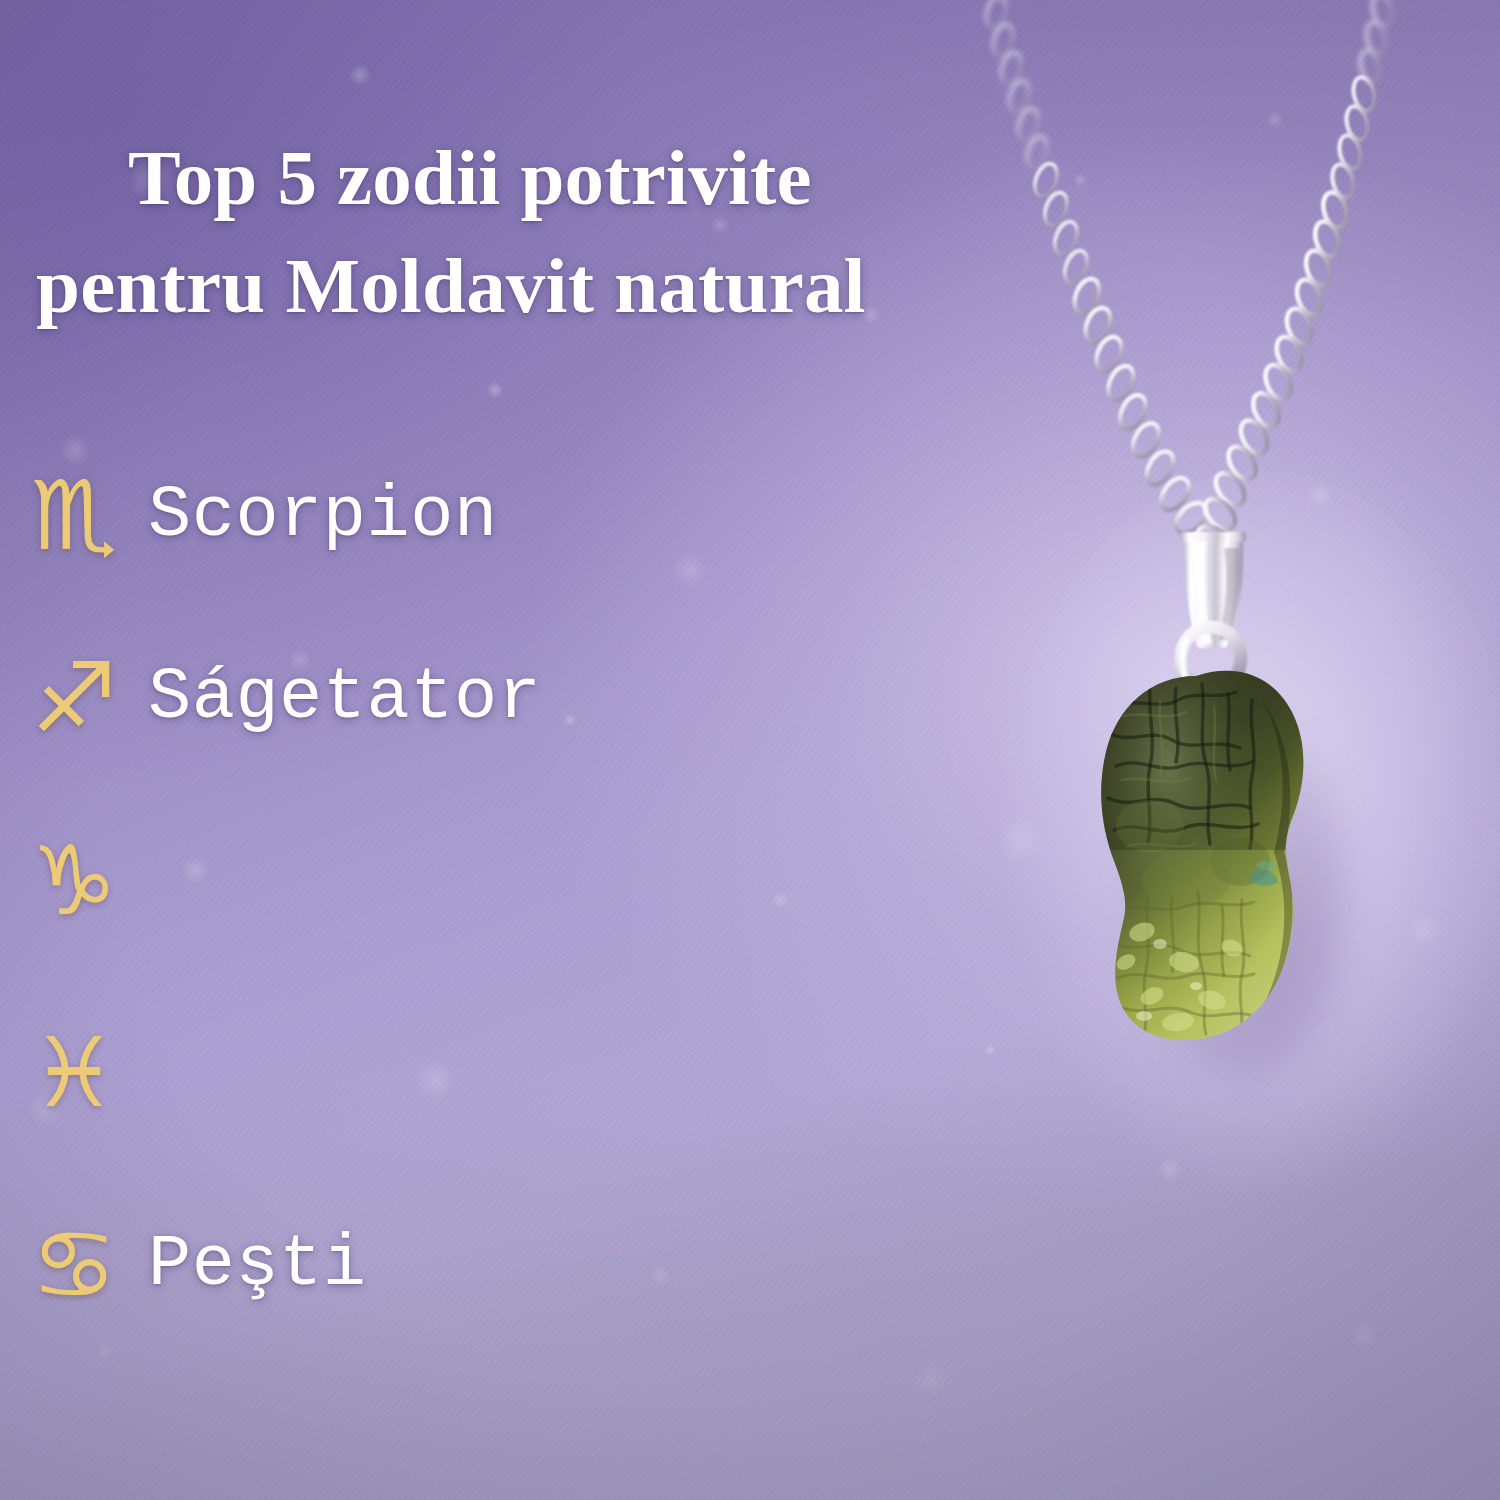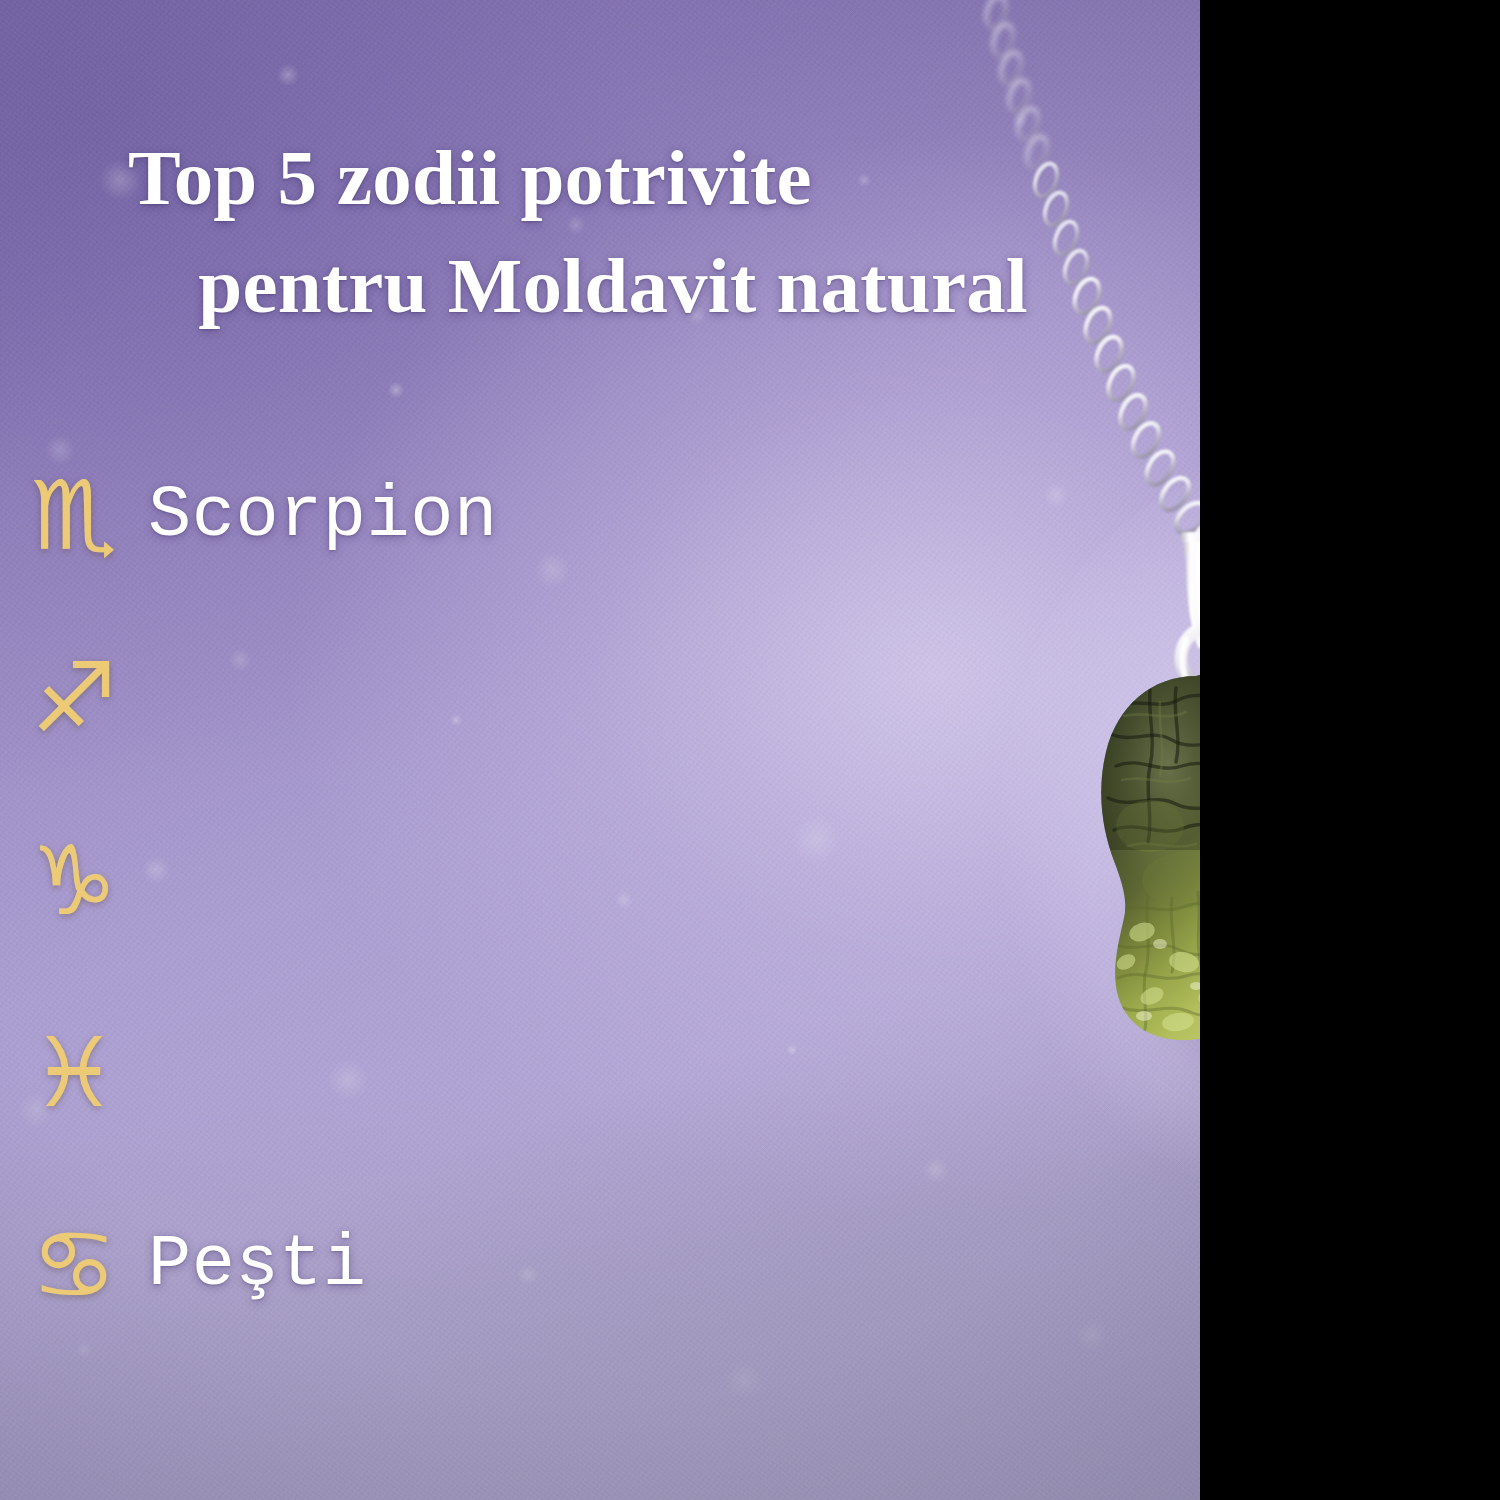--- a/index.html
+++ b/index.html
@@ -2,21 +2,21 @@
 <html><head>
 <meta charset="utf-8">
 <style>
   html, body {
     margin: 0;
     padding: 0;
     background: #000;
   }
   #stage {
     position: relative;
-    width: 1200px;
+    width: 1500px;
     height: 1500px;
     overflow: hidden;
     font-family: "Liberation Serif", "DejaVu Serif", serif;
     background: #a89cce;
   }
 
   
   .bg-base {
     position: absolute;
     inset: 0;
@@ -85,21 +85,21 @@
     top: 124px;
     width: 900px;
     color: #ffffff;
     font-weight: bold;
     font-size: 79px;
     line-height: 1.37;
     letter-spacing: 0.2px;
     text-shadow: 0 2px 9px rgba(62,44,105,0.45), 0 1px 2px rgba(60,42,100,0.35);
   }
   .headline .hl-line { display: block; white-space: nowrap; }
-  .hl-line.l2 { margin-left: -92px; text-align: right; }
+  .hl-line.l2 { margin-left: -92px; }
 
   .zodiac-list {
     position: absolute;
     left: 0;
     top: 448px;
     width: 760px;
   }
   .zrow {
     position: absolute;
     left: 0;
@@ -391,20 +391,21 @@
     <span class="hl-line l2">pentru Moldavit natural</span>
   </div>
 
   <div class="zodiac-list">
     <div class="zrow r0">
       <span class="zglyph">♏</span>
       <span class="zlabel">Scorpion</span>
     </div>
     <div class="zrow r1">
       <span class="zglyph">♐</span>
+      <span class="zlabel">Ságetator</span>
     </div>
     <div class="zrow r2">
       <span class="zglyph">♑</span>
     </div>
     <div class="zrow r3">
       <span class="zglyph">♓</span>
     </div>
     <div class="zrow r4">
       <span class="zglyph">♋</span>
       <span class="zlabel">Peşti</span>

